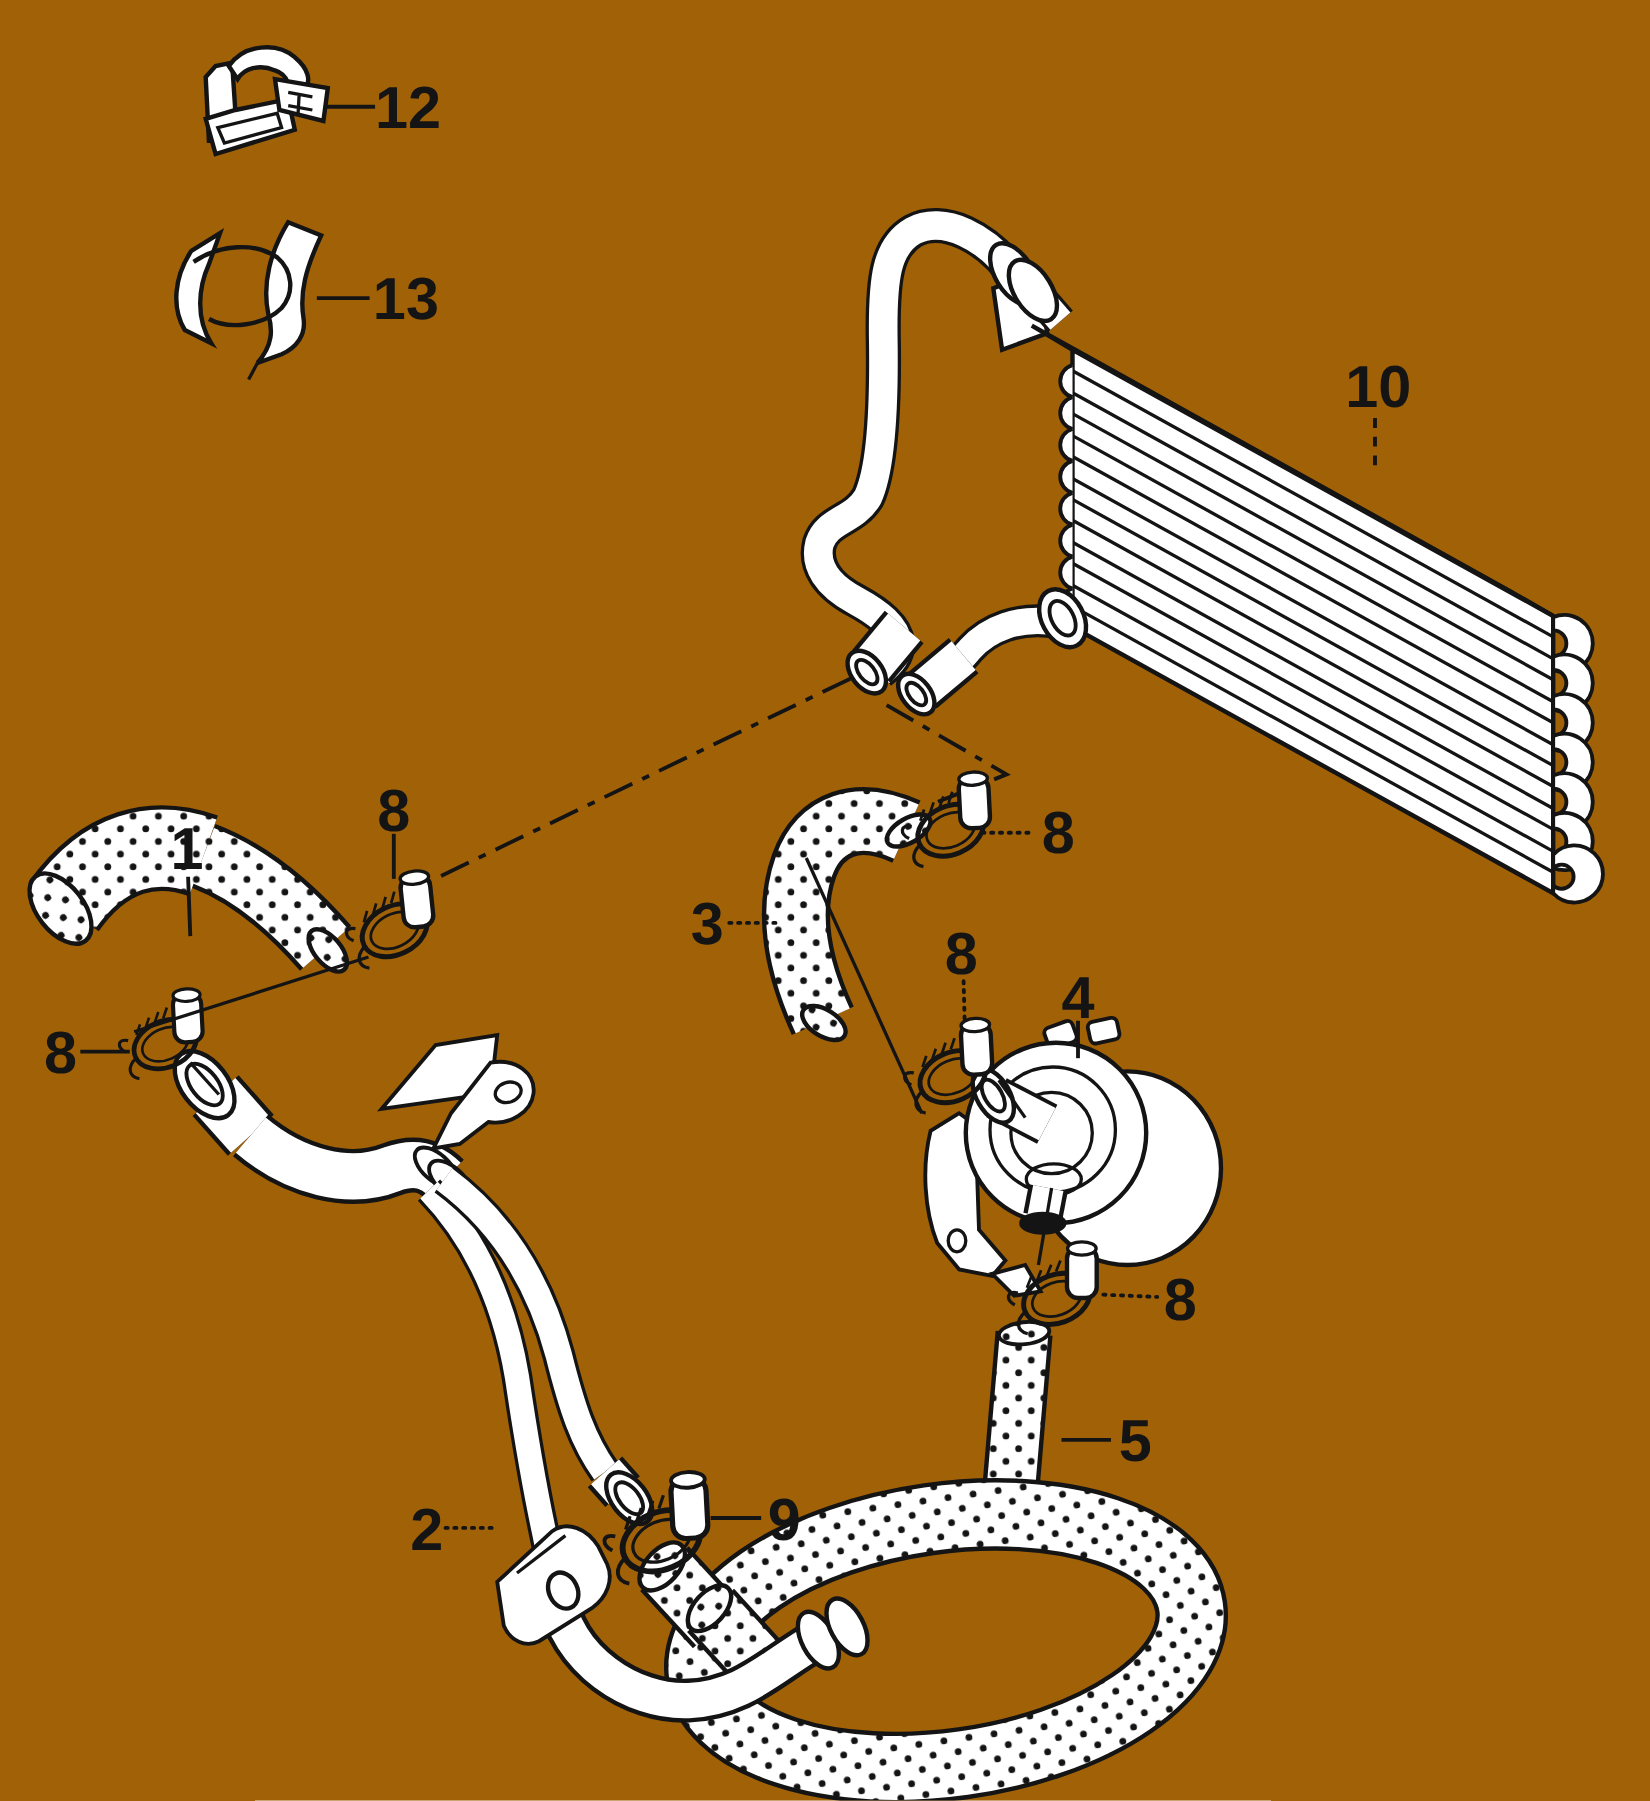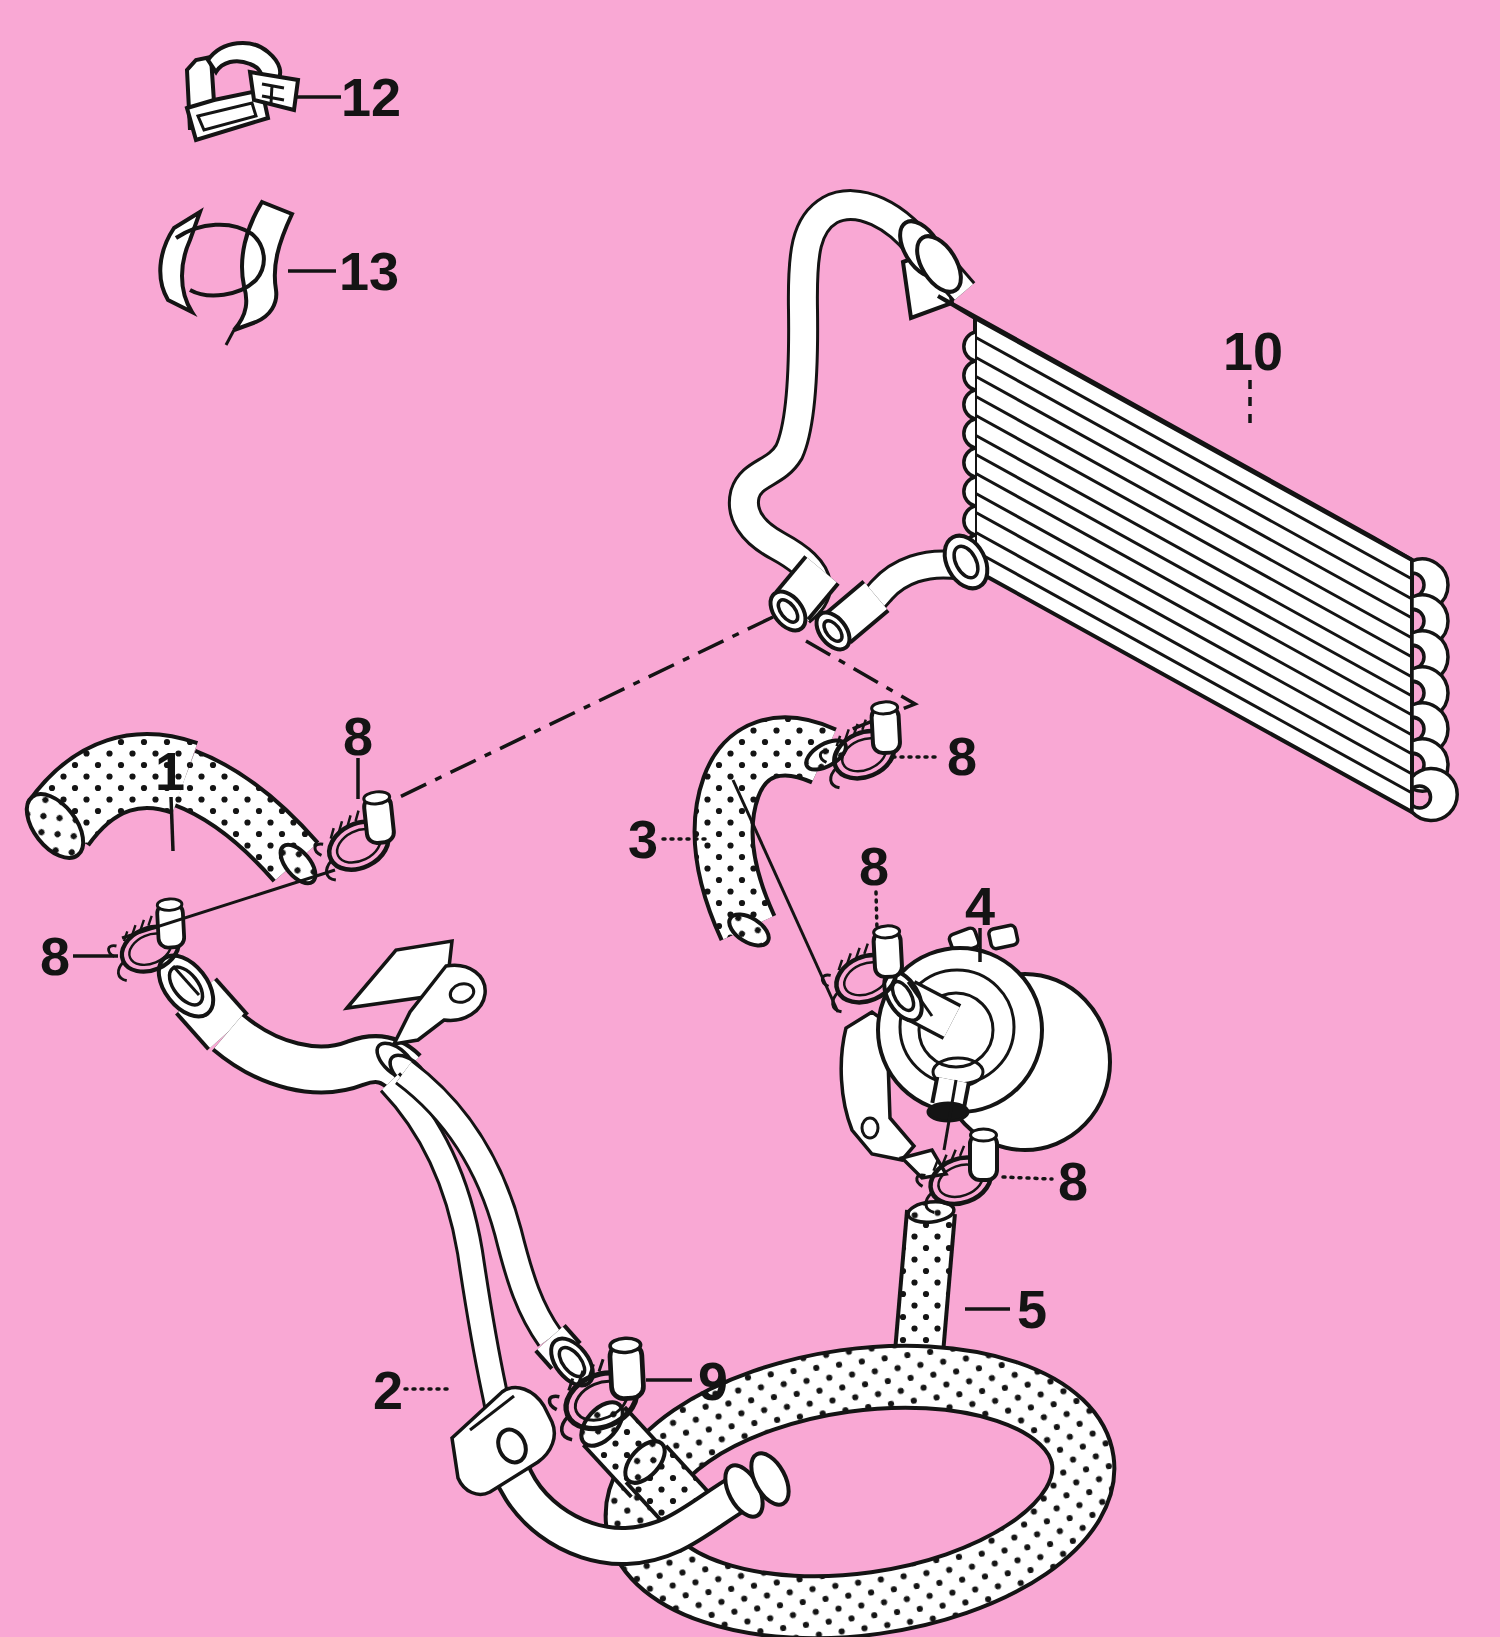--- a/index.html
+++ b/index.html
@@ -1,16 +1,16 @@
 <!DOCTYPE html>
 <html><head>
 <meta charset="utf-8">
 <style>
   html,body{margin:0;padding:0;background:#ffffff;}
-  #stage{width:1500px;height:1637px;position:relative;background:#f9a8d4;}
+  #stage{width:1500px;height:1637px;position:relative;background:#a16207;}
   svg{display:block}
   .callout{font-family:"Liberation Sans",sans-serif;font-weight:bold;font-size:54px;fill:#141414;text-anchor:middle;}
   .ld{stroke:#141414;stroke-width:3.5;fill:none;}
   .ldd{stroke:#141414;stroke-width:3.5;fill:none;stroke-dasharray:2 6;stroke-linecap:round;}
   .lds{stroke:#141414;stroke-width:3.5;fill:none;stroke-dasharray:9 8;}
   .cl{stroke:#141414;stroke-width:3;fill:none;}
   .dashdot{stroke:#141414;stroke-width:3.5;fill:none;stroke-dasharray:28 10 7 10;}
   .o4{stroke:#141414;stroke-width:4;fill:#ffffff;}
   .o35{stroke:#141414;stroke-width:3.5;fill:#ffffff;}
   .t3{stroke:#141414;stroke-width:3;fill:none;}

